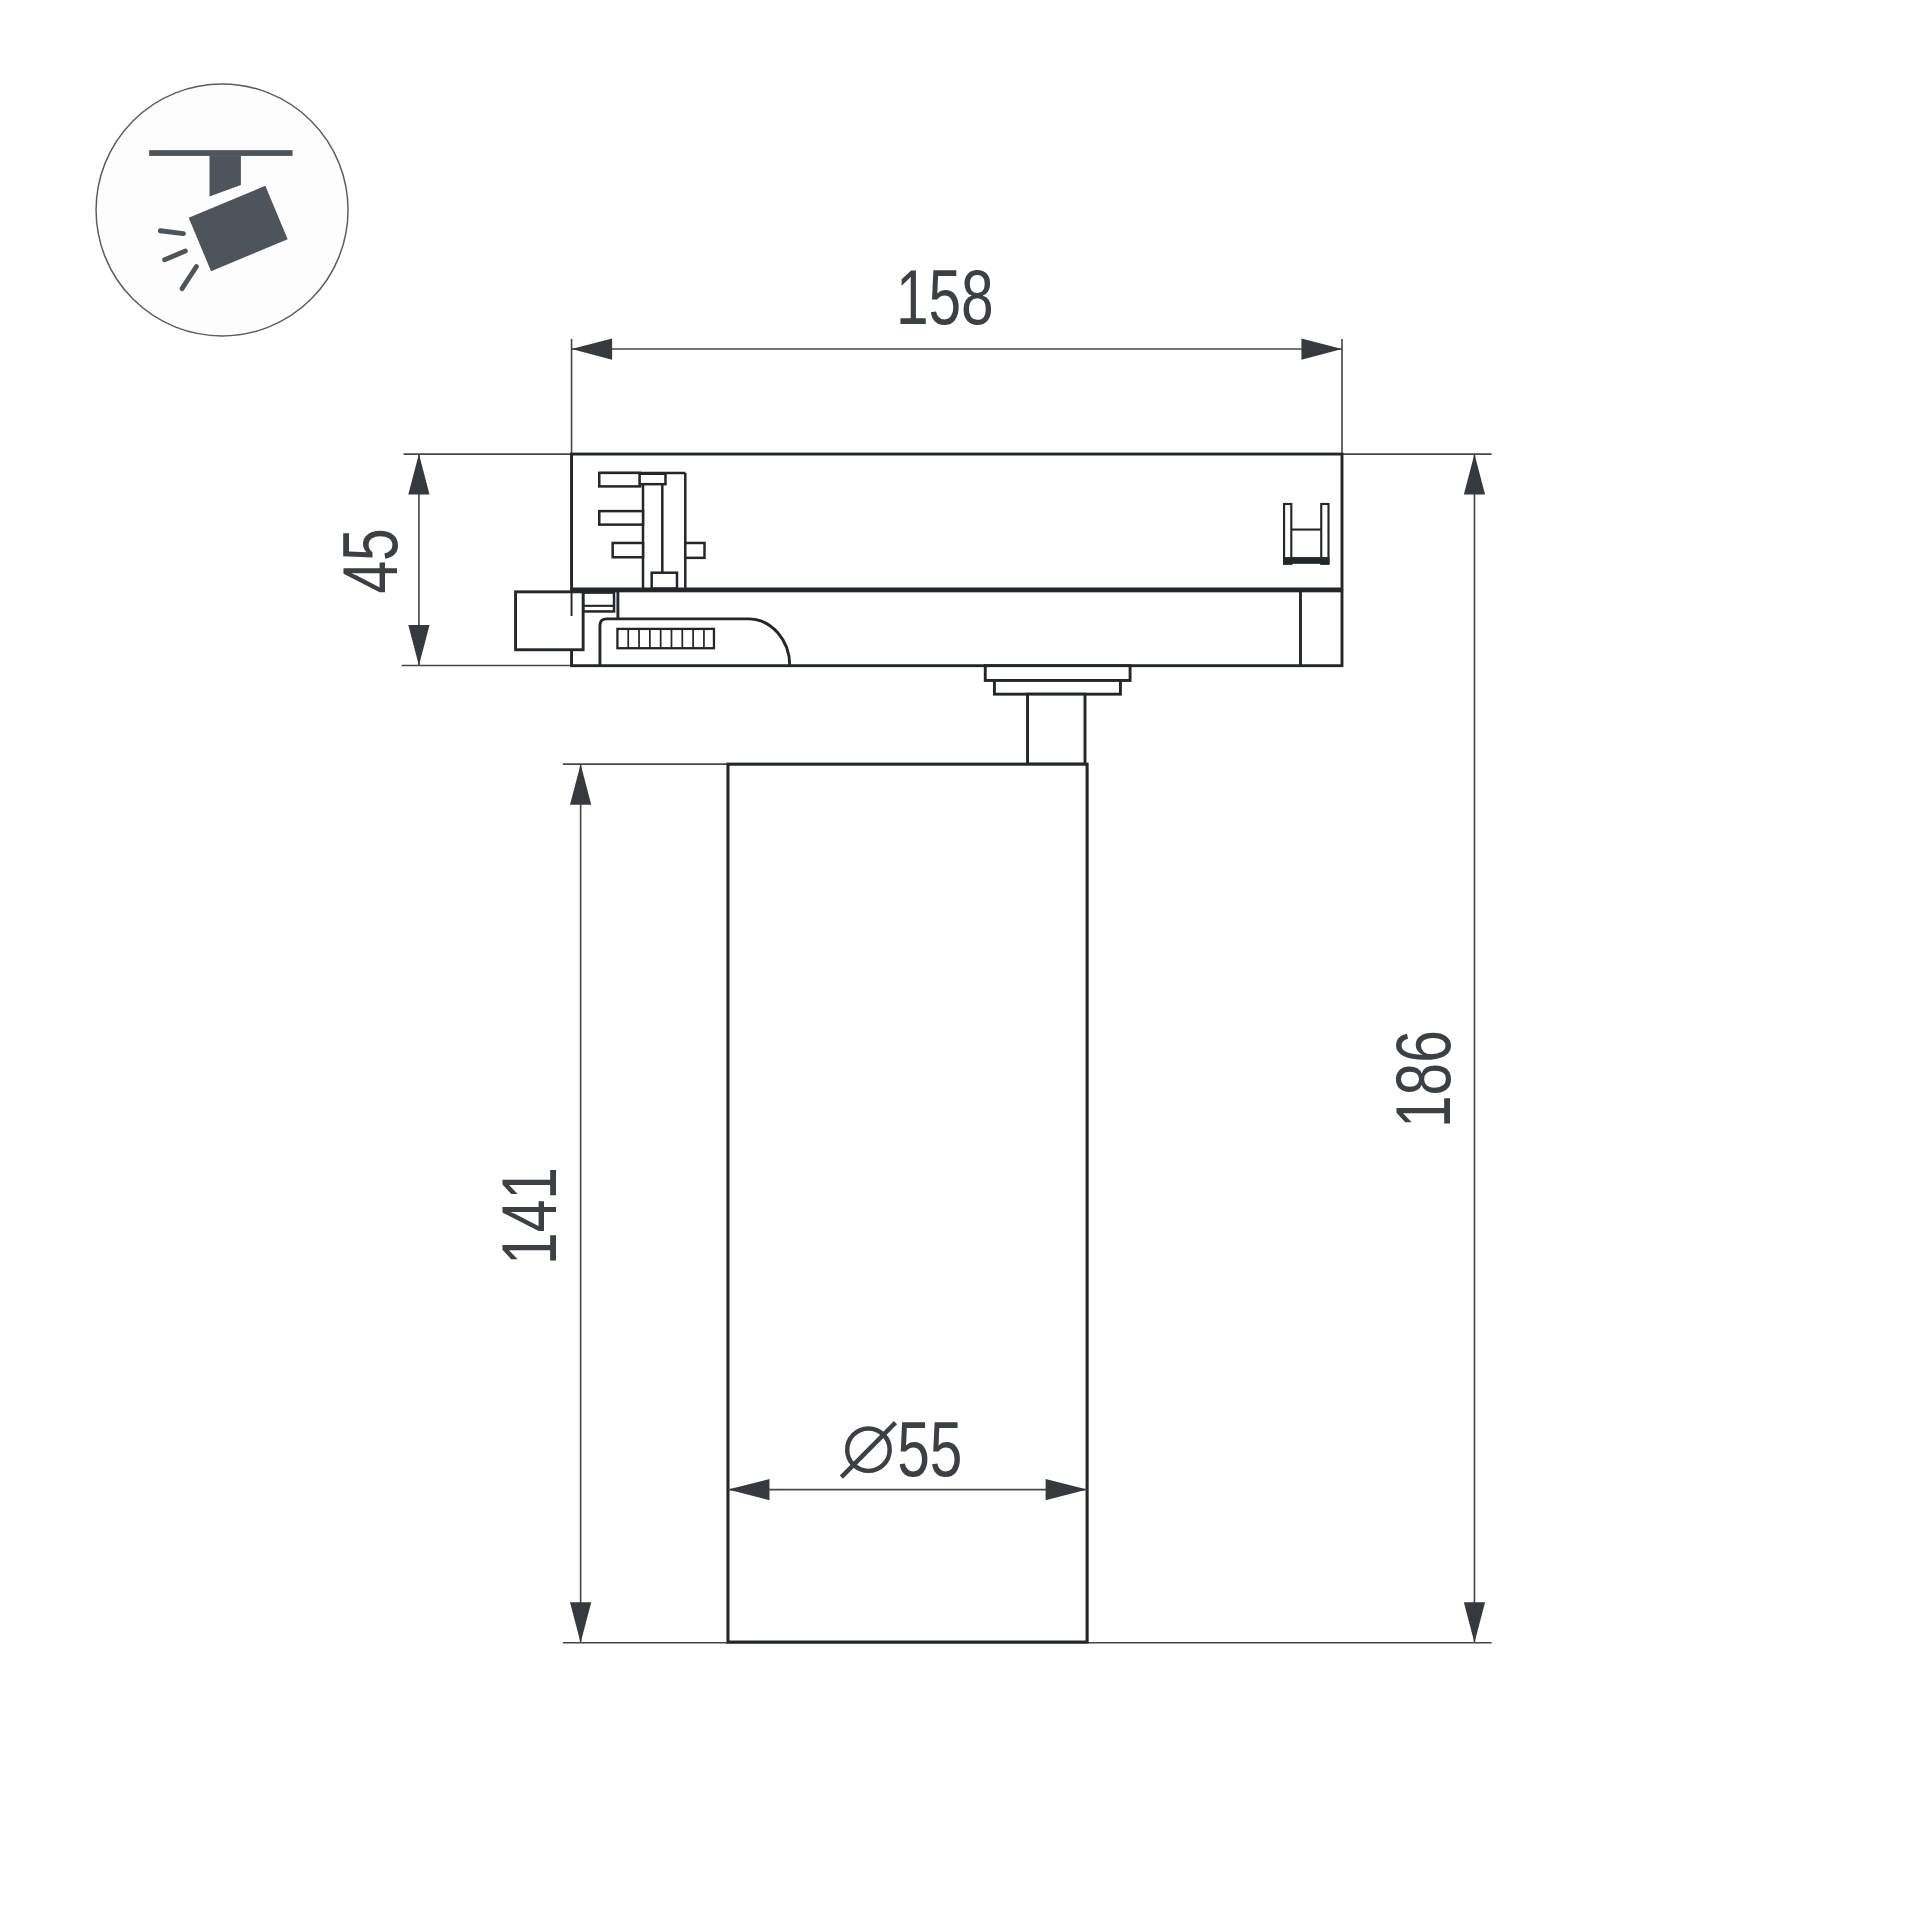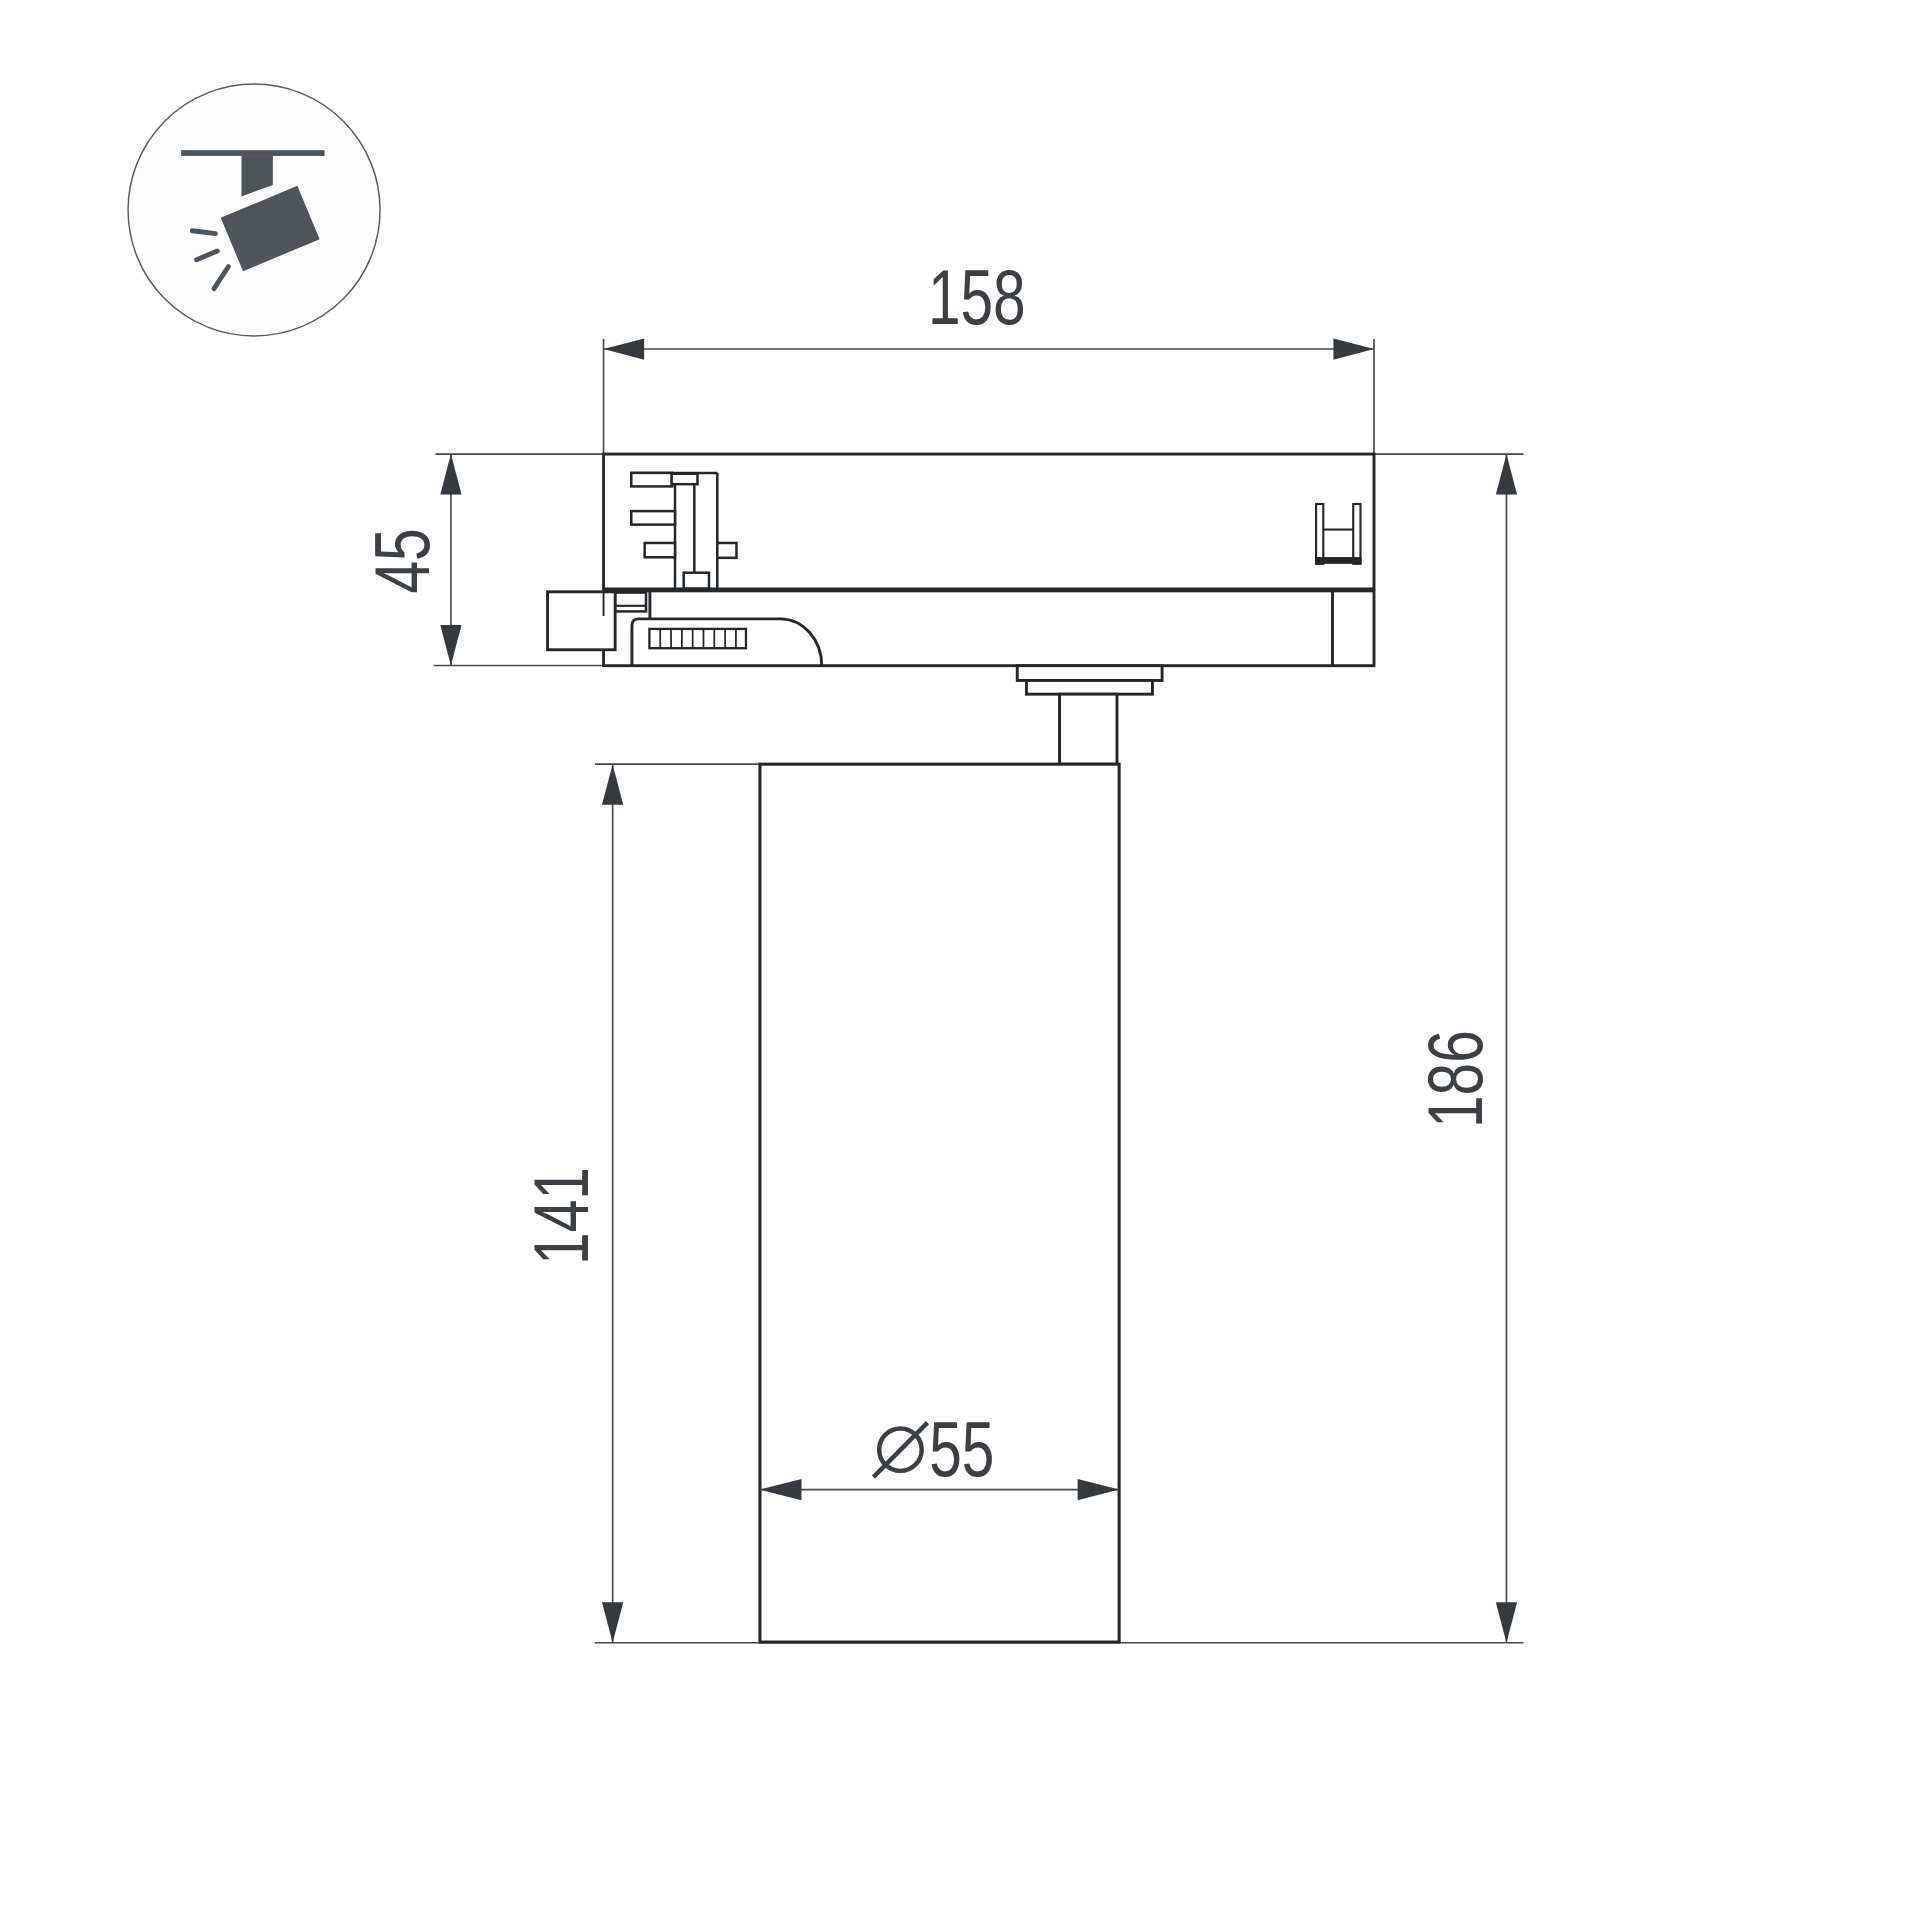--- a/index.html
+++ b/index.html
@@ -1,16 +1,16 @@
 <!DOCTYPE html>
 <html><head>
 <meta charset="utf-8">
 <style>
   html,body{margin:0;padding:0;background:#ffffff;}
-  .page{width:1596px;height:1929px;position:relative;background:#a16207;margin-left:32px;}
+  .page{width:1596px;height:1929px;position:relative;background:#a16207;}
   text{font-family:"Liberation Sans", sans-serif;fill:#3c4044;}
 </style>
 </head>
 <body>
 <div class="page">
 <svg width="1929" height="1929" viewBox="0 0 1998 1998">
 
   <rect x="0" y="0" width="1998" height="1998" fill="#ffffff"></rect>
 
   <circle cx="230" cy="217.5" r="130.5" fill="#fdfdfe" stroke="#585d62" stroke-width="1.5"></circle>

